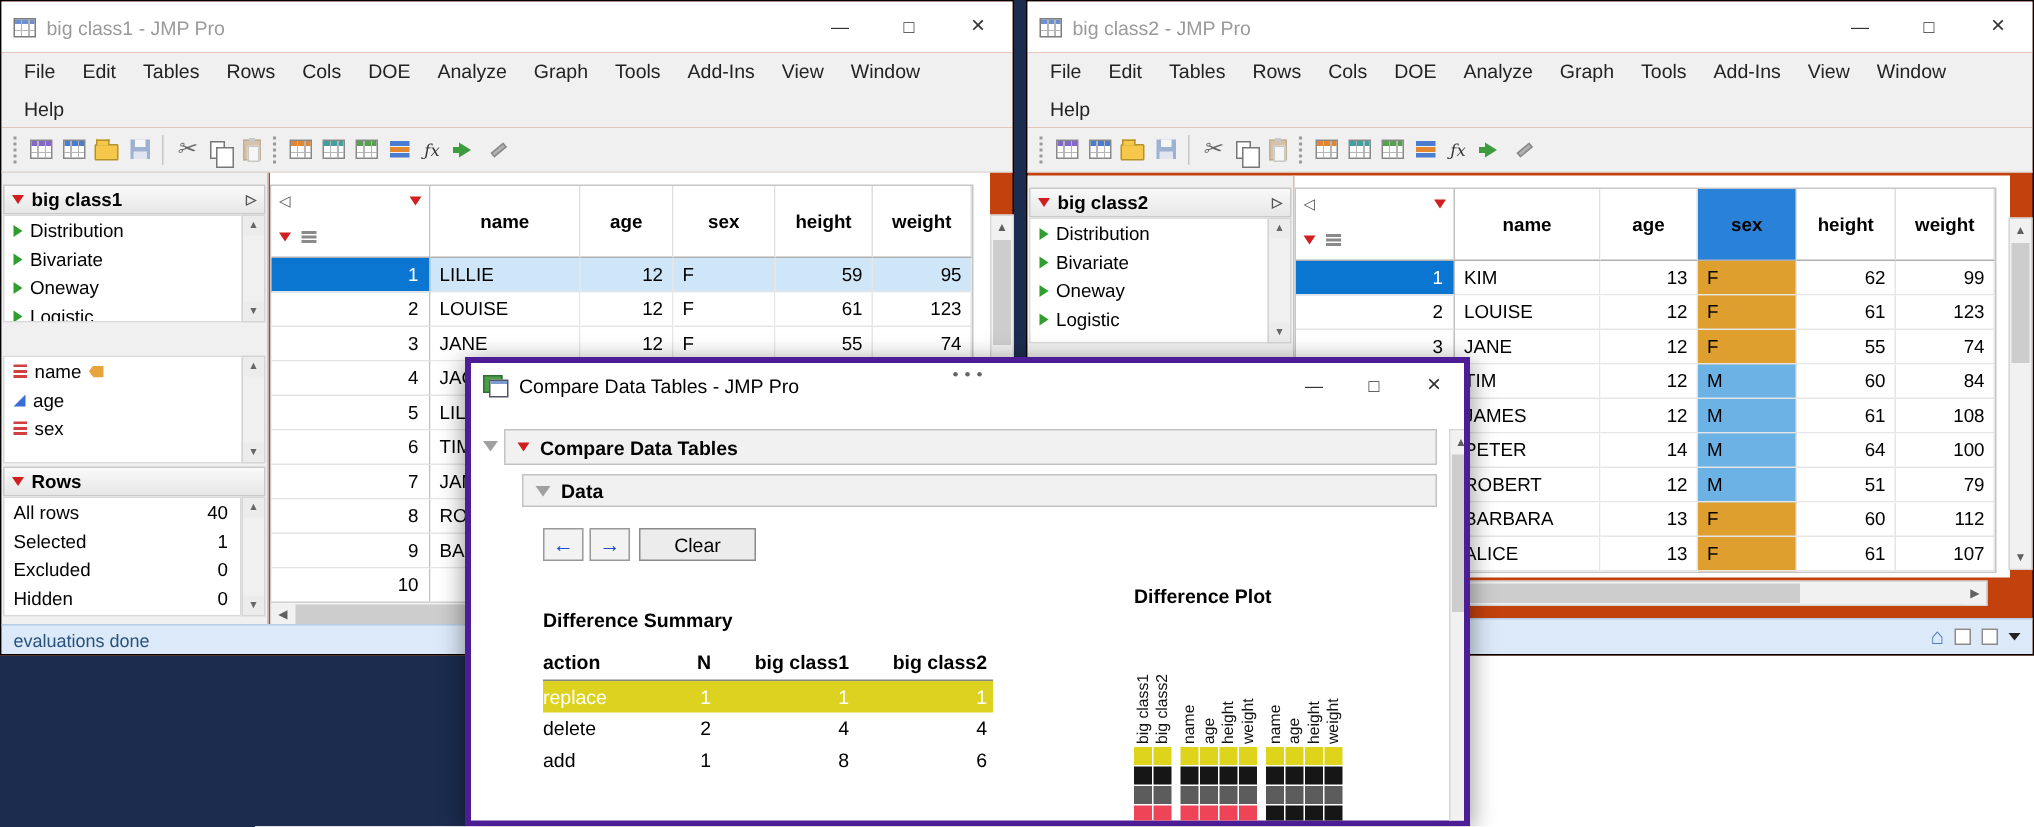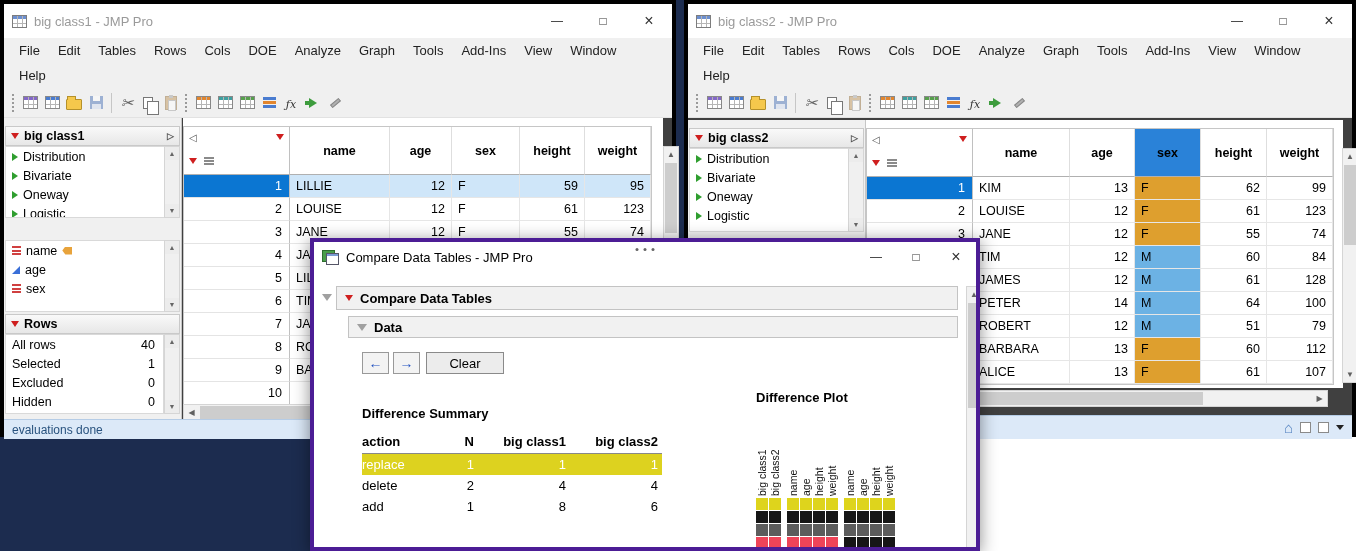--- a/index.html
+++ b/index.html
@@ -2,21 +2,21 @@
 <html><head>
 <meta charset="utf-8">
 <style>
   *{box-sizing:border-box}
   html,body{margin:0;padding:0}
   body{font-family:"Liberation Sans",sans-serif;background:#fff}
   #desktop{position:relative;width:1356px;height:551px;overflow:hidden;background:#fff;
     --sel:#0b76d2;--seltint:#cfe6f9;--sexf:#de9f2e;--sexm:#6cb2e4;--colsel:#2a82d8;
     --yellow:#dd d21f;--statusbg:#dce9f8;--desktop:#1c2c4f}
   .navy{position:absolute;background:var(--desktop)}
-  .win{position:absolute;background:#404040;border:4px solid #000000}
+  .win{position:absolute;background:#c2410c;border:1px solid #000000}
   .dlg{background:#fff;border:4px solid #4c1d95;box-shadow:0 3px 16px rgba(0,0,0,.45);z-index:5}
   
   .titlebar{position:absolute;left:0;right:0;top:0;height:34px;background:#fff;display:flex;align-items:center;padding-left:8px}
   .dlg .titlebar{height:30px}
   .title{margin-left:7px;font-size:13px;color:#9a9a9a;white-space:nowrap}
   .dlg .title{color:#000}
   .caption-btns{margin-left:auto;display:flex;height:100%}
   .cap{width:46px;height:100%;display:flex;align-items:center;justify-content:center;font-size:12px;color:#333}
   .dlg .cap{width:40px}
   .cap.close{font-size:16px}
@@ -520,21 +520,21 @@
         <div class="g-cell left">TIM</div>
         <div class="g-cell">12</div>
         <div class="g-cell left sex-m">M</div>
         <div class="g-cell">60</div>
         <div class="g-cell">84</div>
         <div class="g-num">5</div>
         <div class="g-cell left">JAMES</div>
         <div class="g-cell">12</div>
         <div class="g-cell left sex-m">M</div>
         <div class="g-cell">61</div>
-        <div class="g-cell">128</div>
+        <div class="g-cell">108</div>
         <div class="g-num">6</div>
         <div class="g-cell left">PETER</div>
         <div class="g-cell">14</div>
         <div class="g-cell left sex-m">M</div>
         <div class="g-cell">64</div>
         <div class="g-cell">100</div>
         <div class="g-num">7</div>
         <div class="g-cell left">ROBERT</div>
         <div class="g-cell">12</div>
         <div class="g-cell left sex-m">M</div>

